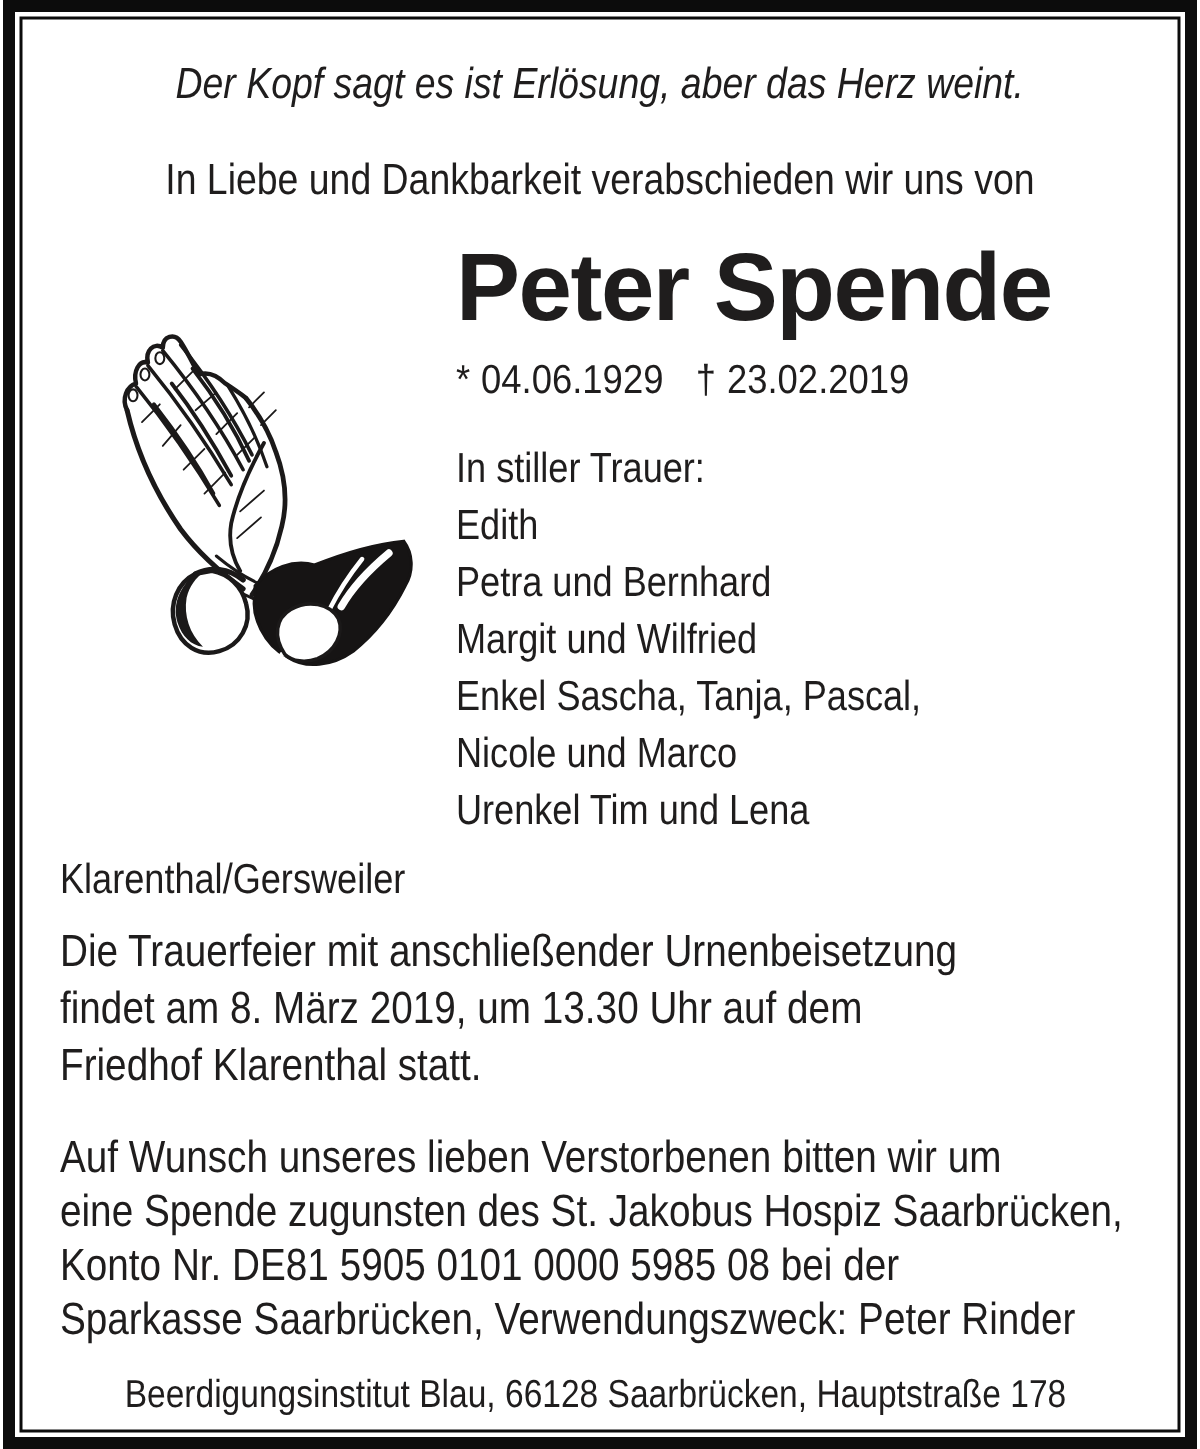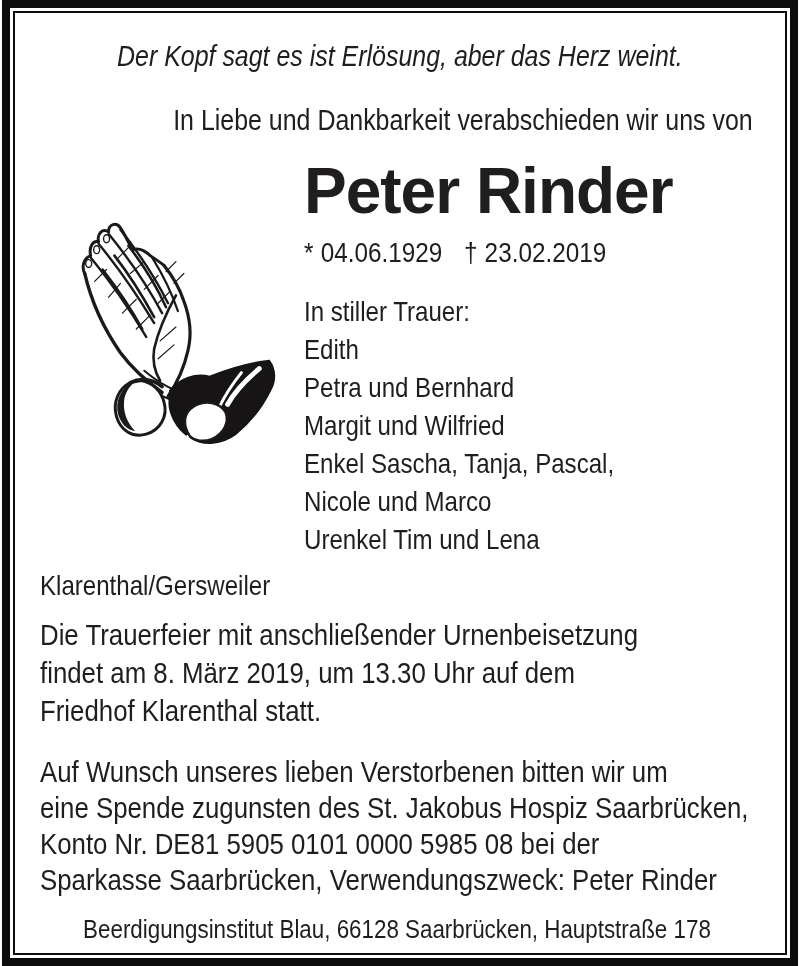--- a/index.html
+++ b/index.html
@@ -27,21 +27,21 @@
 
   
   .cxl { transform: scaleX(0.86); transform-origin: left top; }
   .cxc { transform: scaleX(0.86); transform-origin: center top; }
 
   .quote {
     top: 40px; left: 0; width: 800px; text-align: center;
     font-size: 29px; font-style: italic; font-weight: 500;
   }
   .intro {
-    top: 104px; left: 0; width: 800px; text-align: right;
+    top: 104px; left: 0; width: 800px; text-align: center;
     font-size: 29px;
   }
 
   .hands { left: 64px; top: 212px; width: 216px; height: 240px; }
 
   .name-col { left: 304px; top: 158px; width: 470px; }
   .deceased-name {
     font-size: 64px; font-weight: bold; line-height: 66px;
     letter-spacing: -1px; white-space: nowrap;
   }
@@ -137,21 +137,21 @@
       <g stroke="#ffffff" fill="none" stroke-linecap="round">
         <path stroke-width="5" d="M196 158 C184 168 172 180 164 194"></path>
         <path stroke-width="3" d="M178 162 C170 172 162 184 156 196"></path>
         <path stroke-width="3" d="M124 226 C138 226 152 218 162 206"></path>
       </g>
       <path fill="#ffffff" stroke="#1b1919" stroke-width="2.4" d="M126 226 C118 214 120 202 130 196 C142 189 156 192 162 202 C166 212 160 224 148 229 C140 232 131 231 126 226 Z"></path>
     </svg>
   </div>
 
   <div class="abs name-col">
-    <div class="deceased-name">Peter Rinder</div>
+    <div class="deceased-name">Peter Spende</div>
     <div class="dates">
       <span class="nowrap"><span class="sym">*</span><span>04.06.1929</span></span>
       <span class="nowrap"><span class="sym">†</span><span>23.02.2019</span></span>
     </div>
     <div class="mourners cxl">
       <div>In stiller Trauer:</div>
       <div>Edith</div>
       <div>Petra und Bernhard</div>
       <div>Margit und Wilfried</div>
       <div>Enkel Sascha, Tanja, Pascal,</div>

